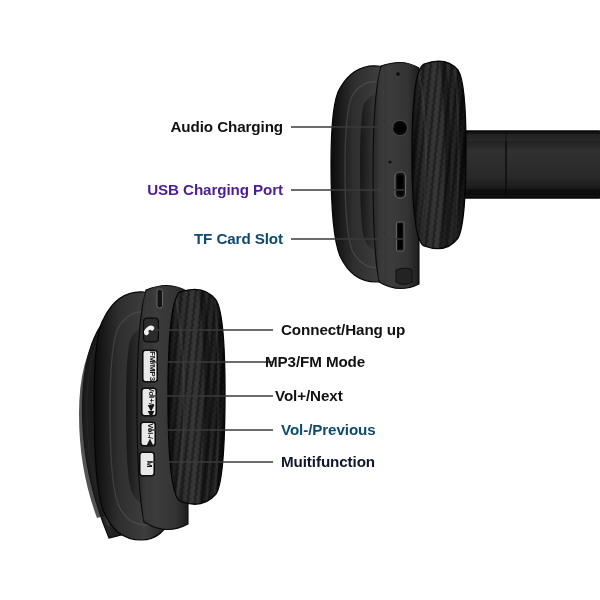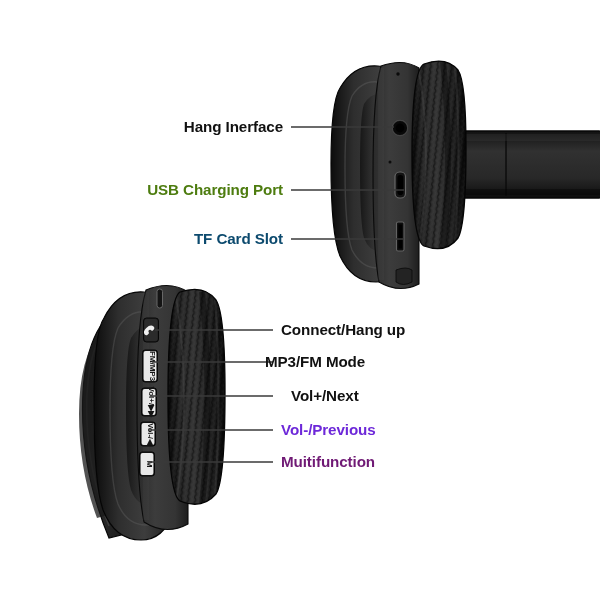--- a/index.html
+++ b/index.html
@@ -238,25 +238,25 @@
         <line x1="291" y1="239" x2="404" y2="239"></line>
         <line x1="155" y1="330" x2="273" y2="330"></line>
         <line x1="152" y1="362" x2="273" y2="362"></line>
         <line x1="150" y1="396" x2="273" y2="396"></line>
         <line x1="148" y1="430" x2="273" y2="430"></line>
         <line x1="148" y1="462" x2="273" y2="462"></line>
       </g>
   </svg>
 
   <div id="labels-top">
-      <div class="callout-label right-aligned" style="left: 283px; top: 127px; color: rgb(17, 17, 17);">Hang Inerface</div>
-      <div class="callout-label right-aligned" style="left: 283px; top: 190px; color: #4d7c0f;">USB Charging Port</div>
+      <div class="callout-label right-aligned" style="left: 283px; top: 127px; color: rgb(17, 17, 17);">Audio Charging</div>
+      <div class="callout-label right-aligned" style="left: 283px; top: 190px; color: #4c1d95;">USB Charging Port</div>
       <div class="callout-label right-aligned" style="left: 283px; top: 239px; color: #0c4a6e;">TF Card Slot</div>
     </div>
   <div id="labels-bottom">
       <div class="callout-label left-aligned" style="left: 281px; top: 330px; color: rgb(17, 17, 17);">Connect/Hang up</div>
       <div class="callout-label left-aligned" style="left: 265px; top: 362px; color: rgb(17, 17, 17);">MP3/FM Mode</div>
-      <div class="callout-label left-aligned" style="left: 291px; top: 396px; color: rgb(17, 17, 17);">Vol+/Next</div>
-      <div class="callout-label left-aligned" style="left: 281px; top: 430px; color: #6d28d9;">Vol-/Previous</div>
-      <div class="callout-label left-aligned" style="left: 281px; top: 462px; color: #701a75;">Muitifunction</div>
+      <div class="callout-label left-aligned" style="left: 275px; top: 396px; color: rgb(17, 17, 17);">Vol+/Next</div>
+      <div class="callout-label left-aligned" style="left: 281px; top: 430px; color: #0c4a6e;">Vol-/Previous</div>
+      <div class="callout-label left-aligned" style="left: 281px; top: 462px; color: #0f172a;">Muitifunction</div>
     </div>
 
 </div>
 
 </body></html>

